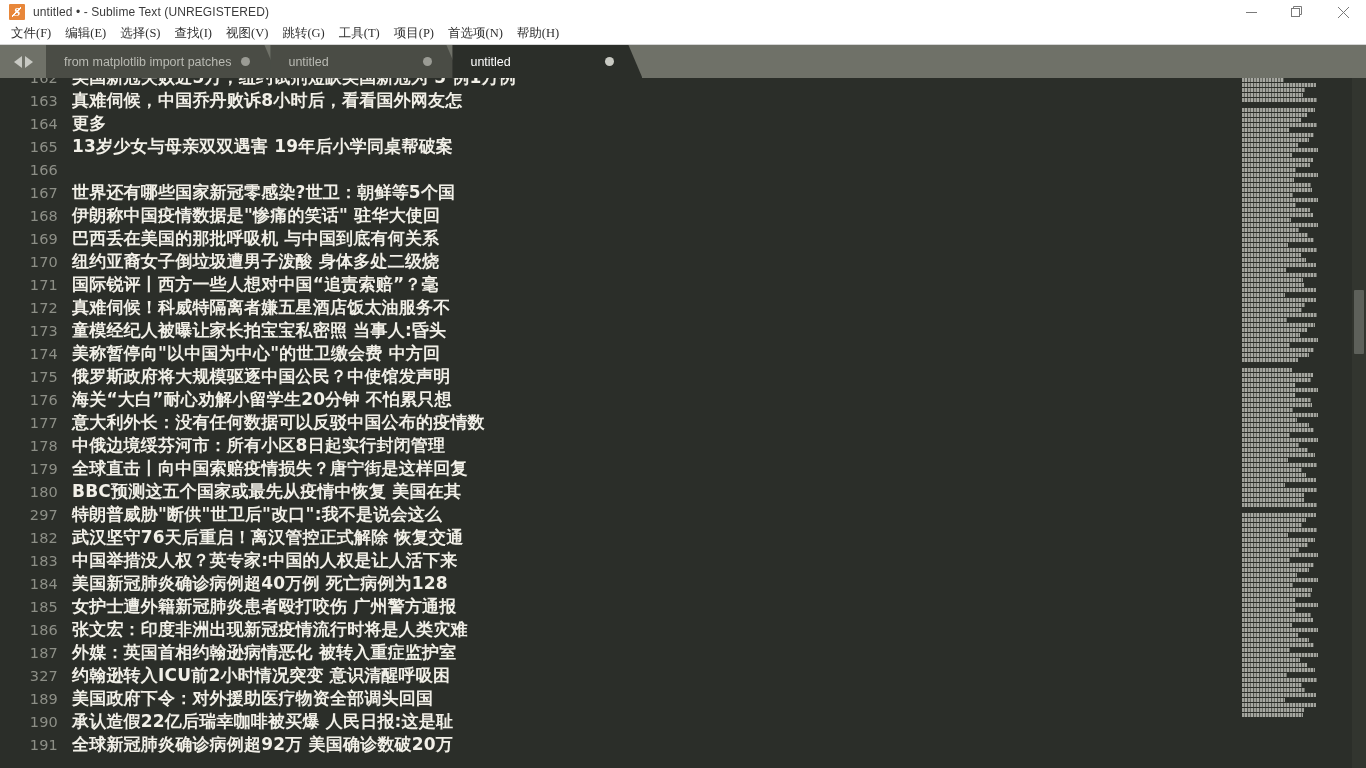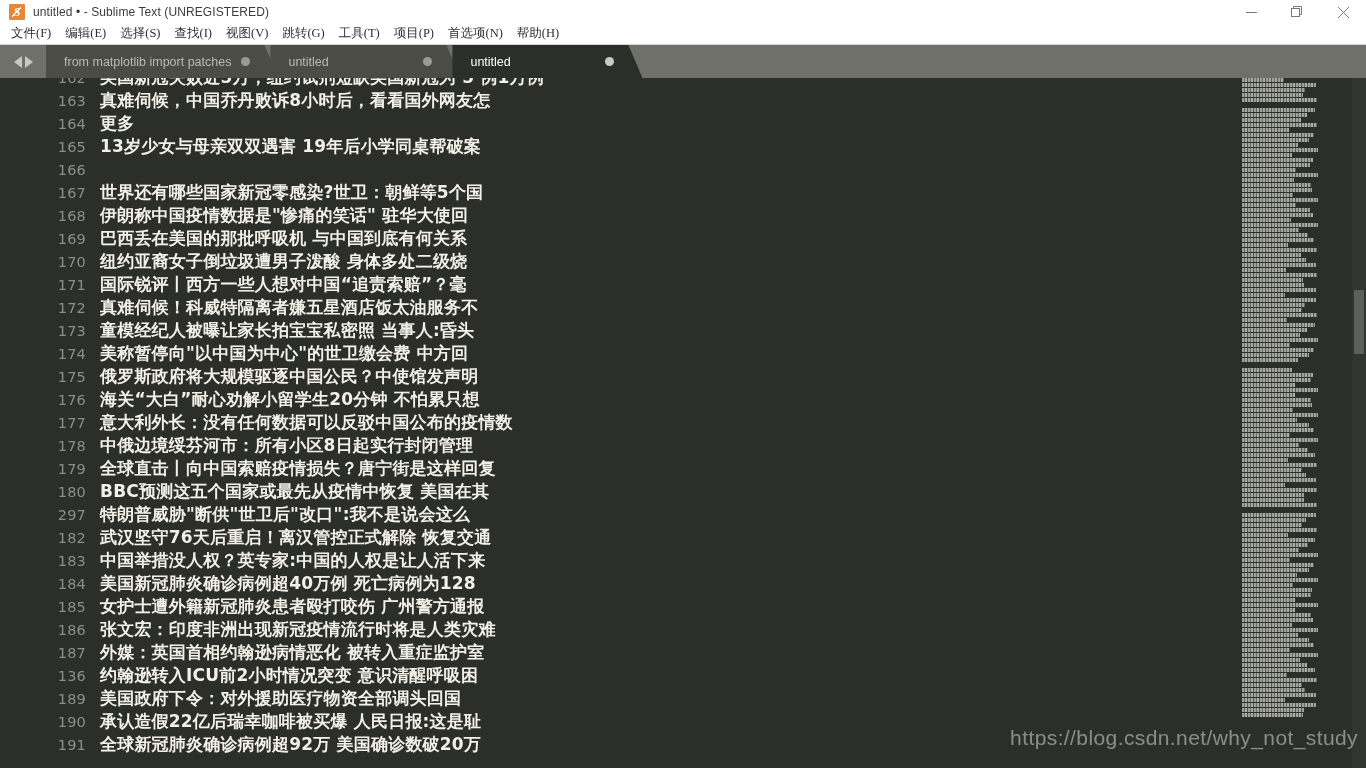--- a/index.html
+++ b/index.html
@@ -138,21 +138,20 @@
   }
   .tab.active .tab-dot { background: #c9cac3; }
 
   
   .editor-area {
     flex: 1 1 auto;
     position: relative;
     background: #2b2e29;
     display: flex;
     overflow: hidden;
-    padding-left: 28px;
   }
   .code-pane {
     flex: 1 1 auto;
     position: relative;
     overflow: hidden;
     padding-top: 0;
   }
   .code-lines {
     position: absolute;
     left: 0; right: 0;
@@ -437,21 +436,21 @@
           </div>
           <div class="code-line">
             <span class="gutter">186</span>
             <span class="ltext">张文宏：印度非洲出现新冠疫情流行时将是人类灾难</span>
           </div>
           <div class="code-line">
             <span class="gutter">187</span>
             <span class="ltext">外媒：英国首相约翰逊病情恶化  被转入重症监护室</span>
           </div>
           <div class="code-line">
-            <span class="gutter">136</span>
+            <span class="gutter">327</span>
             <span class="ltext">约翰逊转入ICU前2小时情况突变  意识清醒呼吸困</span>
           </div>
           <div class="code-line">
             <span class="gutter">189</span>
             <span class="ltext">美国政府下令：对外援助医疗物资全部调头回国</span>
           </div>
           <div class="code-line">
             <span class="gutter">190</span>
             <span class="ltext">承认造假22亿后瑞幸咖啡被买爆  人民日报:这是耻</span>
           </div>
@@ -594,14 +593,13 @@
           <div class="mm-row" style="width: 61px;"></div>
         </div>
     </div>
 
     <div class="vscroll">
       <div class="vthumb" style="top:212px;height:64px;"></div>
     </div>
   </div>
 
 
-  <div class="watermark">https://blog.csdn.net/why_not_study</div>
 </div>
 
 </body></html>

